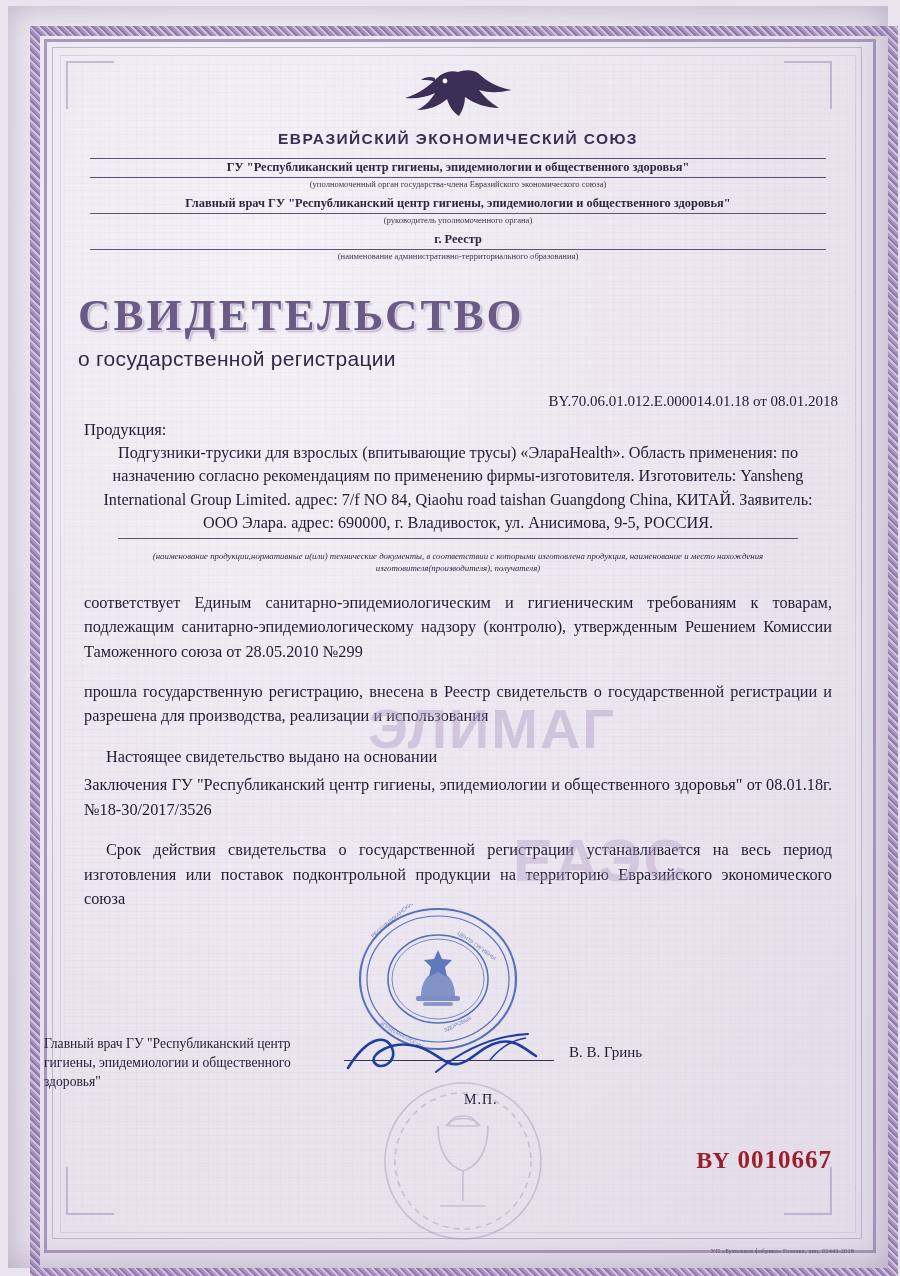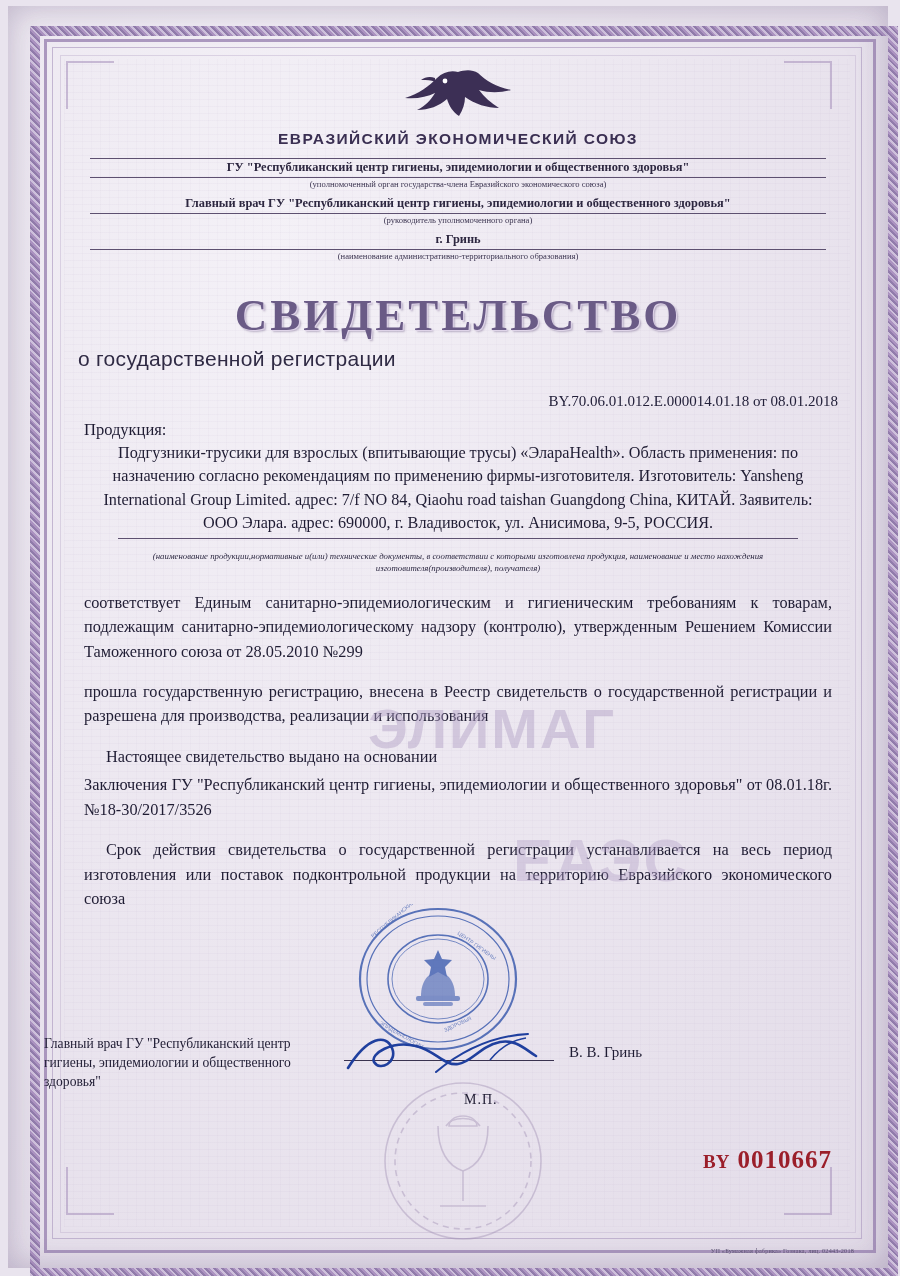--- a/index.html
+++ b/index.html
@@ -137,21 +137,21 @@
   }
   .caption {
     text-align: center;
     font-size: 8.6px;
     color: #3b3450;
     padding: 1px 0 6px 0;
     font-style: normal;
   }
 
   .main-title {
-    text-align: center;
+    text-align: left;
     font-family: "Liberation Serif", serif;
     font-weight: bold;
     font-size: 45px;
     letter-spacing: 3px;
     color: #6a5b86;
     margin-top: 22px;
     text-shadow:
       1px 1px 0 #ded3e8,
       2px 2px 2px rgba(80,60,110,0.35);
   }
@@ -292,21 +292,21 @@
   .serial {
     position: absolute;
     right: 56px;
     top: 1140px;
     font-family: "Liberation Serif", serif;
     font-size: 25px;
     letter-spacing: 1px;
     color: #9b1f2a;
     font-weight: bold;
   }
-  .serial .prefix { font-size: 19px; margin-right: 8px; letter-spacing: 0; margin-left: 11px; }
+  .serial .prefix { font-size: 24px; margin-right: 8px; letter-spacing: 0; margin-left: 11px; }
 
   .printshop {
     position: absolute;
     right: 34px;
     bottom: 14px;
     font-size: 6.2px;
     color: #5a5070;
     letter-spacing: 0.2px;
   }
 
@@ -349,21 +349,21 @@
       <div class="rule-block">
         <div class="rule-line"></div>
         <div class="on-rule">ГУ "Республиканский центр гигиены, эпидемиологии и общественного здоровья"</div>
         <div class="rule-line"></div>
         <div class="caption">(уполномоченный орган государства-члена Евразийского экономического союза)</div>
 
         <div class="on-rule">Главный врач ГУ "Республиканский центр гигиены, эпидемиологии и общественного здоровья"</div>
         <div class="rule-line"></div>
         <div class="caption">(руководитель уполномоченного органа)</div>
 
-        <div class="on-rule">г. Гринь</div>
+        <div class="on-rule">г. Реестр</div>
         <div class="rule-line"></div>
         <div class="caption">(наименование административно-территориального образования)</div>
       </div>
 
       <div class="main-title">СВИДЕТЕЛЬСТВО</div>
       <div class="sub-title">о государственной регистрации</div>
 
       <div class="reg-number">BY.70.06.01.012.Е.000014.01.18 от 08.01.2018</div>
 
       <div class="label-line">Продукция:</div>

